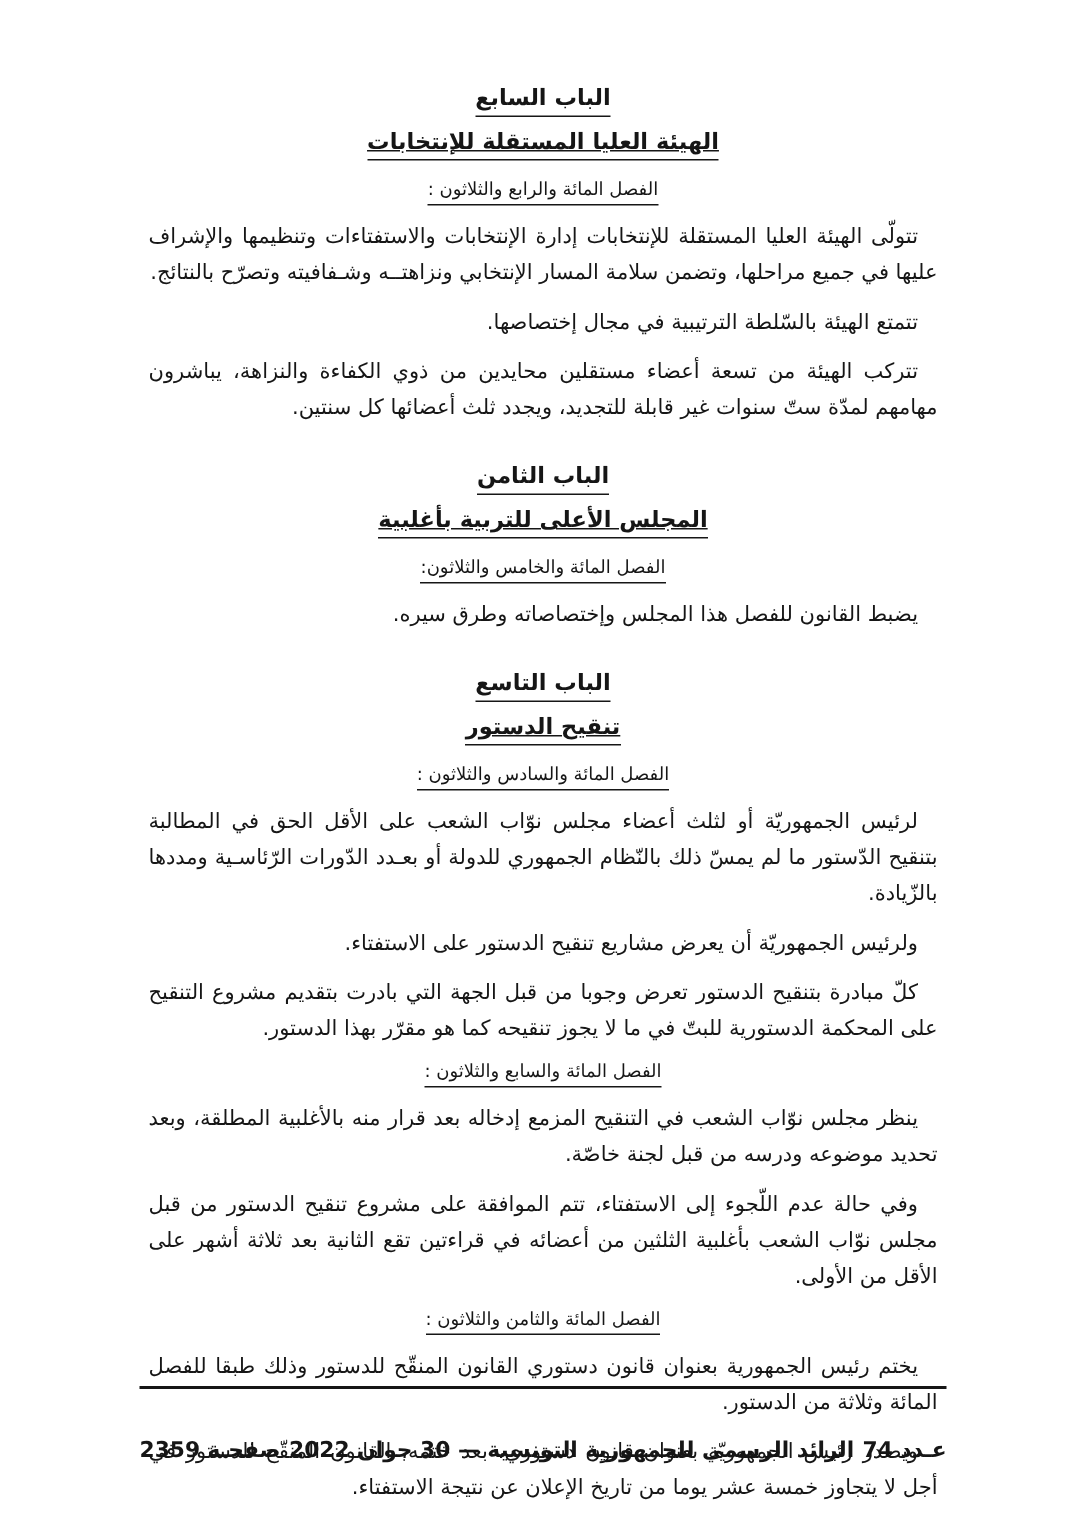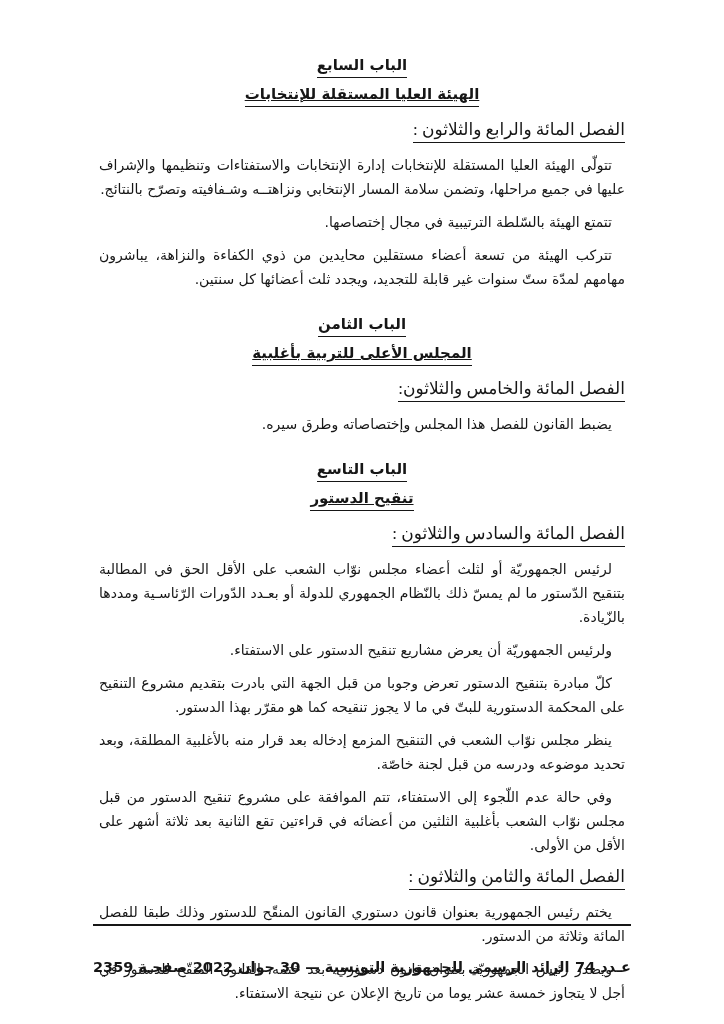--- a/index.html
+++ b/index.html
@@ -29,24 +29,23 @@
     font-size: 15px;
     margin: 0 0 11px 0;
   }
   .chapter-subtitle { margin-bottom: 16px; text-decoration: underline; }
   .u {
     border-bottom: 1.6px solid #161616;
     padding-bottom: 3px;
   }
   .article { margin: 0; }
   .article-heading {
-    text-align: right;
-    font-size: 17px;
+    text-align: center;
+    font-size: 12px;
     margin: 2px 0 13px 0;
-    font-family: Liberation Serif, serif;
   }
   p.body {
     font-size: 14px;
     line-height: 24px;
     text-align: justify;
     text-indent: 13px;
     margin: 0 0 9px 0;
   }
   .page-footer {
     position: absolute;
@@ -99,20 +98,21 @@
       <div class="chapter-subtitle"><span class="u">تنقيح الدستور</span></div>
 
       <div class="article">
         <div class="article-heading"><span class="u">الفصل المائة والسادس والثلاثون :</span></div>
         <p class="body">لرئيس الجمهوريّة أو لثلث أعضاء مجلس نوّاب الشعب على الأقل الحق في المطالبة بتنقيح الدّستور ما لم يمسّ ذلك بالنّظام الجمهوري للدولة أو بعـدد الدّورات الرّئاسـية ومددها بالزّيادة.</p>
         <p class="body">ولرئيس الجمهوريّة أن يعرض مشاريع تنقيح الدستور على الاستفتاء.</p>
         <p class="body">كلّ مبادرة بتنقيح الدستور تعرض وجوبا من قبل الجهة التي بادرت بتقديم مشروع التنقيح على المحكمة الدستورية للبتّ في ما لا يجوز تنقيحه كما هو مقرّر بهذا الدستور.</p>
       </div>
 
       <div class="article">
+        <div class="article-heading"><span class="u">الفصل المائة والسابع والثلاثون :</span></div>
         <p class="body">ينظر مجلس نوّاب الشعب في التنقيح المزمع إدخاله بعد قرار منه بالأغلبية المطلقة، وبعد تحديد موضوعه ودرسه من قبل لجنة خاصّة.</p>
         <p class="body">وفي حالة عدم اللّجوء إلى الاستفتاء، تتم الموافقة على مشروع تنقيح الدستور من قبل مجلس نوّاب الشعب بأغلبية الثلثين من أعضائه في قراءتين تقع الثانية بعد ثلاثة أشهر على الأقل من الأولى.</p>
       </div>
 
       <div class="article">
         <div class="article-heading"><span class="u">الفصل المائة والثامن والثلاثون :</span></div>
         <p class="body">يختم رئيس الجمهورية بعنوان قانون دستوري القانون المنقّح للدستور وذلك طبقا للفصل المائة وثلاثة من الدستور.</p>
         <p class="body">ويصدر رئيس الجمهوريّة بعنوان قانون دستوري، بعد ختمه، القانون المنقّح للدستور في أجل لا يتجاوز خمسة عشر يوما من تاريخ الإعلان عن نتيجة الاستفتاء.</p>
       </div>
     </section>

